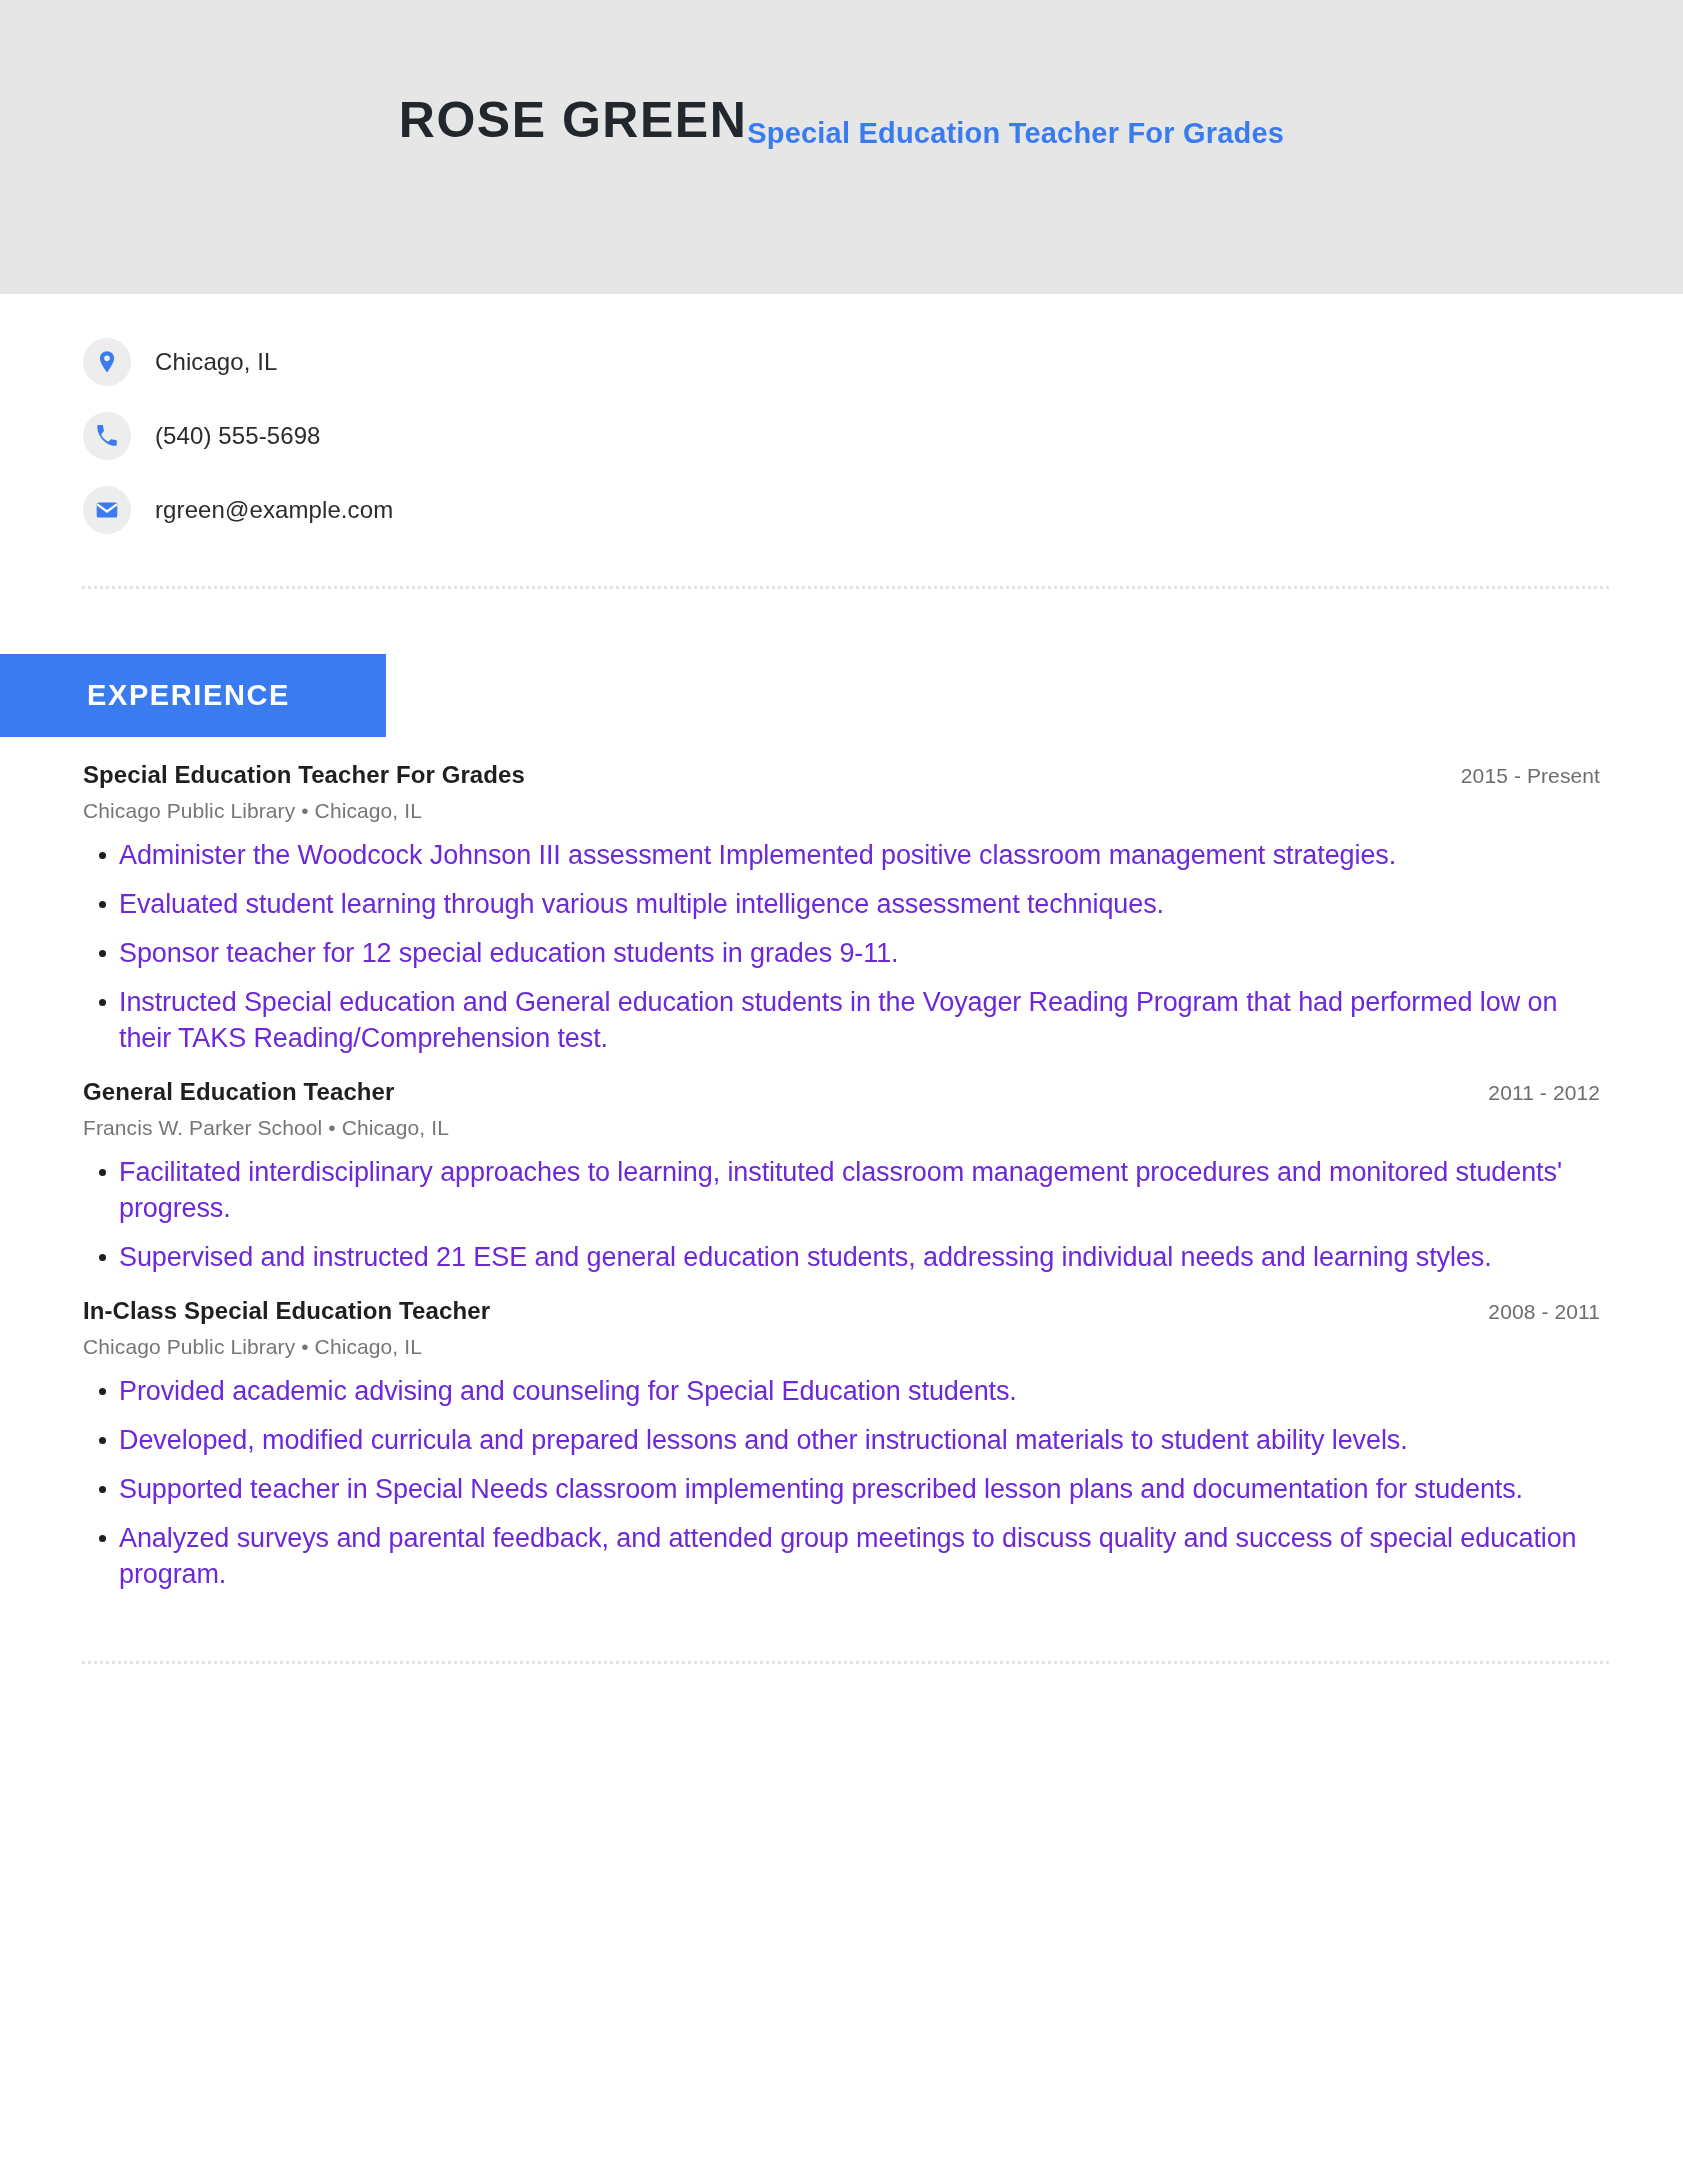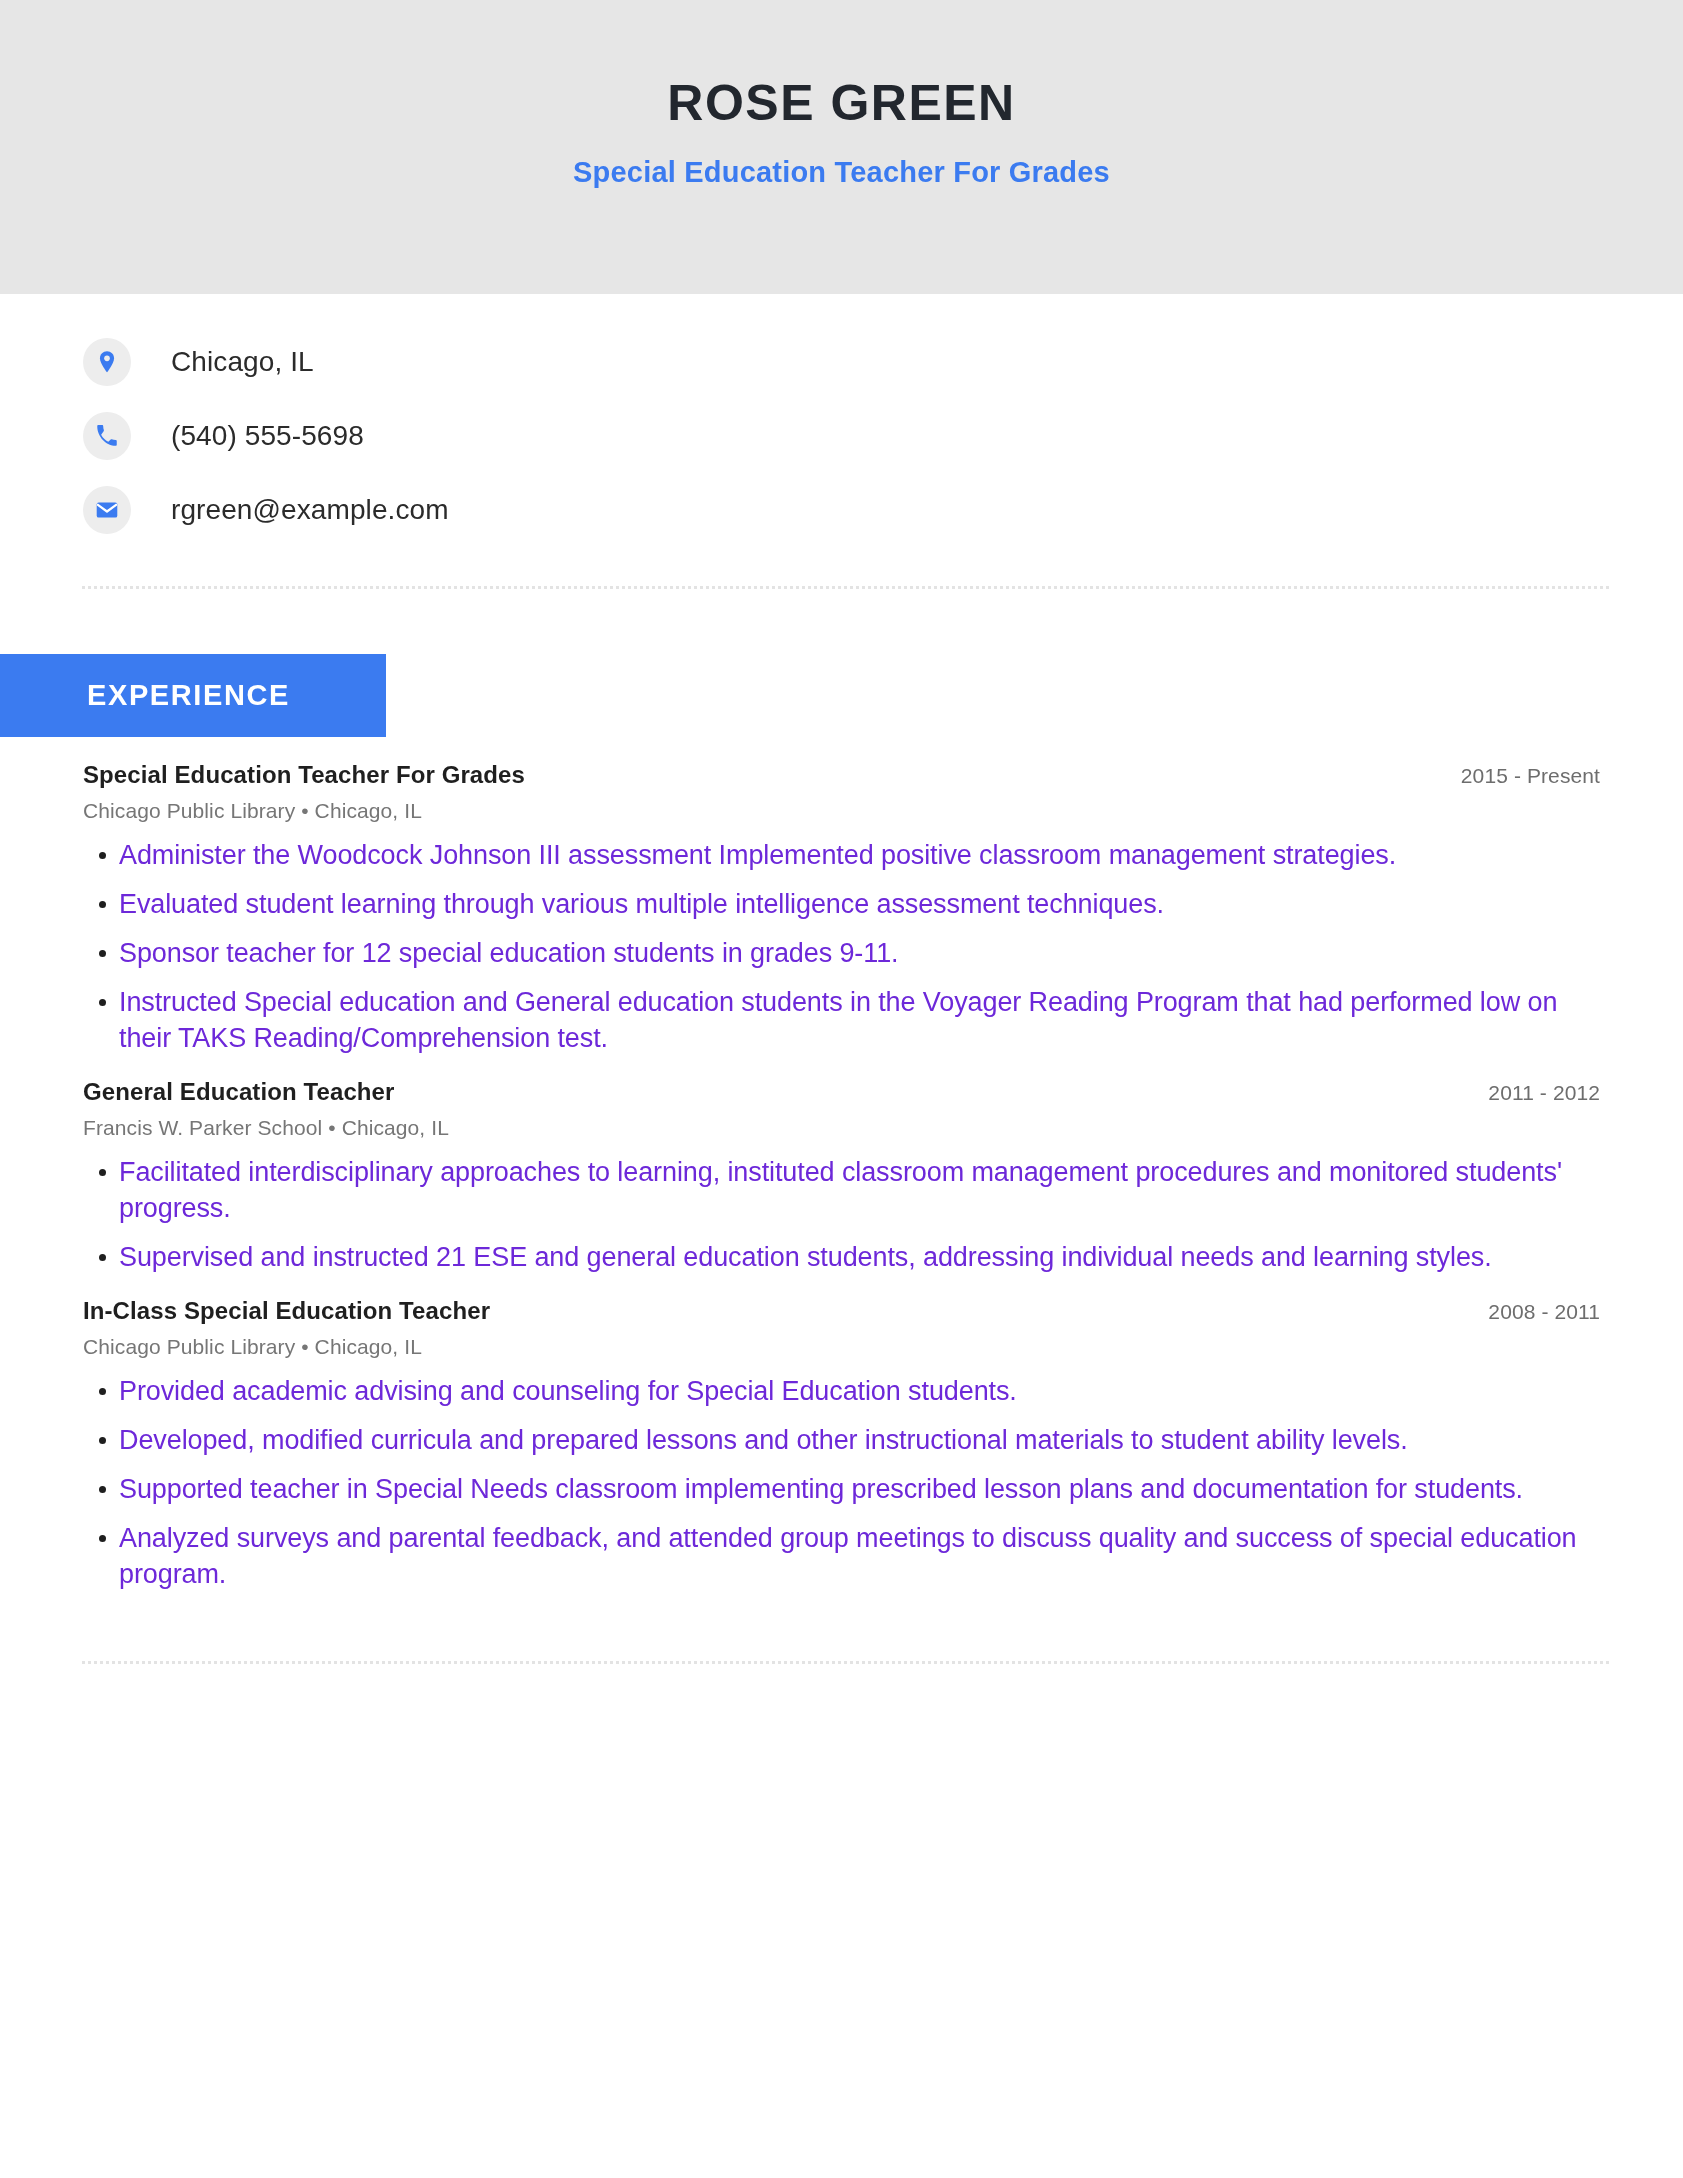--- a/index.html
+++ b/index.html
@@ -9,21 +9,21 @@
     font-family:"Liberation Sans","DejaVu Sans",sans-serif;
     color:#2b2b2b;
     overflow:hidden;
   }
   .page{position:relative;width:1683px;height:2178px;background:#fff;}
 
   
   .header-band{
     width:1683px;height:294px;
     background:#e6e6e6;
-    display:flex;flex-direction:column;
+    display:flex;flex-direction:row;
     align-items:center;justify-content:center;
     box-sizing:border-box;
     padding-bottom:28px;
   }
   .full-name{
     font-size:50px;
     font-weight:bold;
     letter-spacing:1.5px;
     color:#22272e;
     line-height:1.05;
@@ -50,22 +50,22 @@
     margin-bottom:23px;
   }
   .icon-badge{
     width:48px;height:48px;border-radius:50%;
     background:#ededed;
     display:flex;align-items:center;justify-content:center;
     flex:0 0 48px;
   }
   .icon-badge svg{display:block;}
   .contact-text{
-    margin-left:40px;
-    font-size:28px;
+    margin-left:24px;
+    font-size:24px;
     color:#2b2b2b;
     letter-spacing:0.1px;
   }
 
   
   .divider{
     margin-left:82px;
     width:1527px;
     height:0;
     border-top:3px dotted #e3e3e3;

